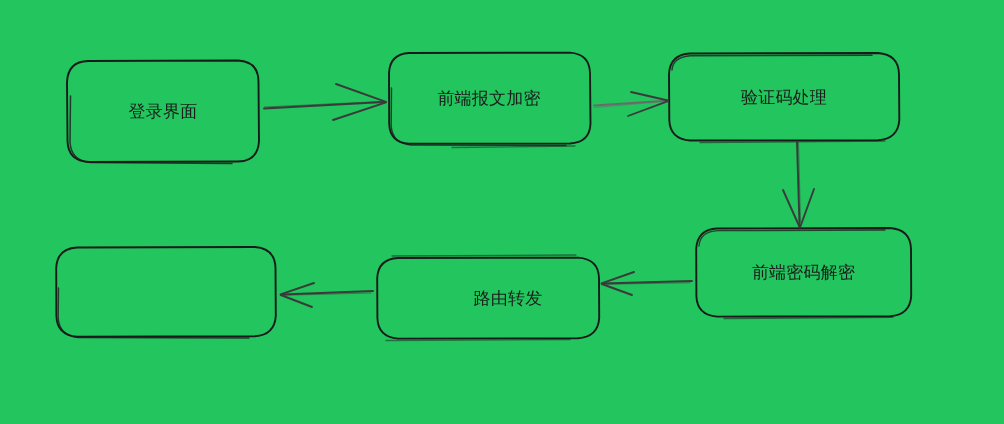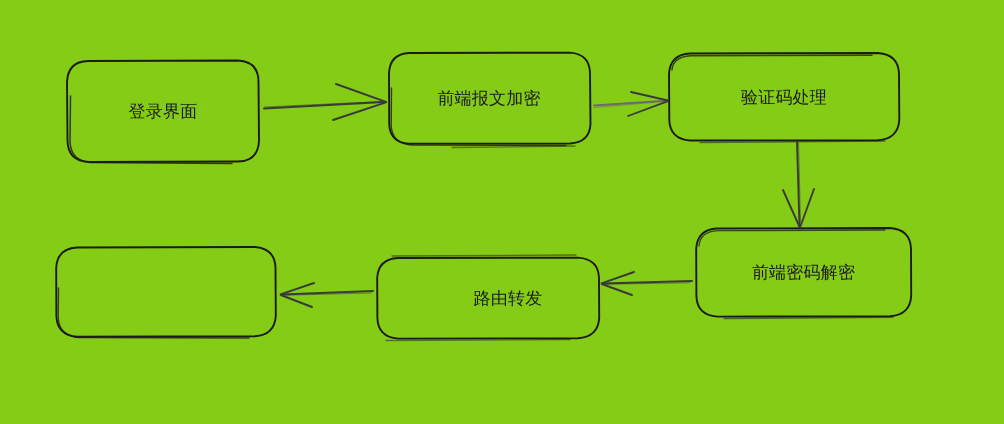--- a/index.html
+++ b/index.html
@@ -7,21 +7,21 @@
     padding: 0;
     background: #ffffff;
   }
   body {
     font-family: "Liberation Sans", sans-serif;
   }
   #canvas {
     position: relative;
     width: 1004px;
     height: 424px;
-    background: #84cc16;
+    background: #22c55e;
     overflow: hidden;
   }
   #sketch-layer {
     position: absolute;
     left: 0;
     top: 0;
     width: 1004px;
     height: 424px;
     pointer-events: none;
   }

